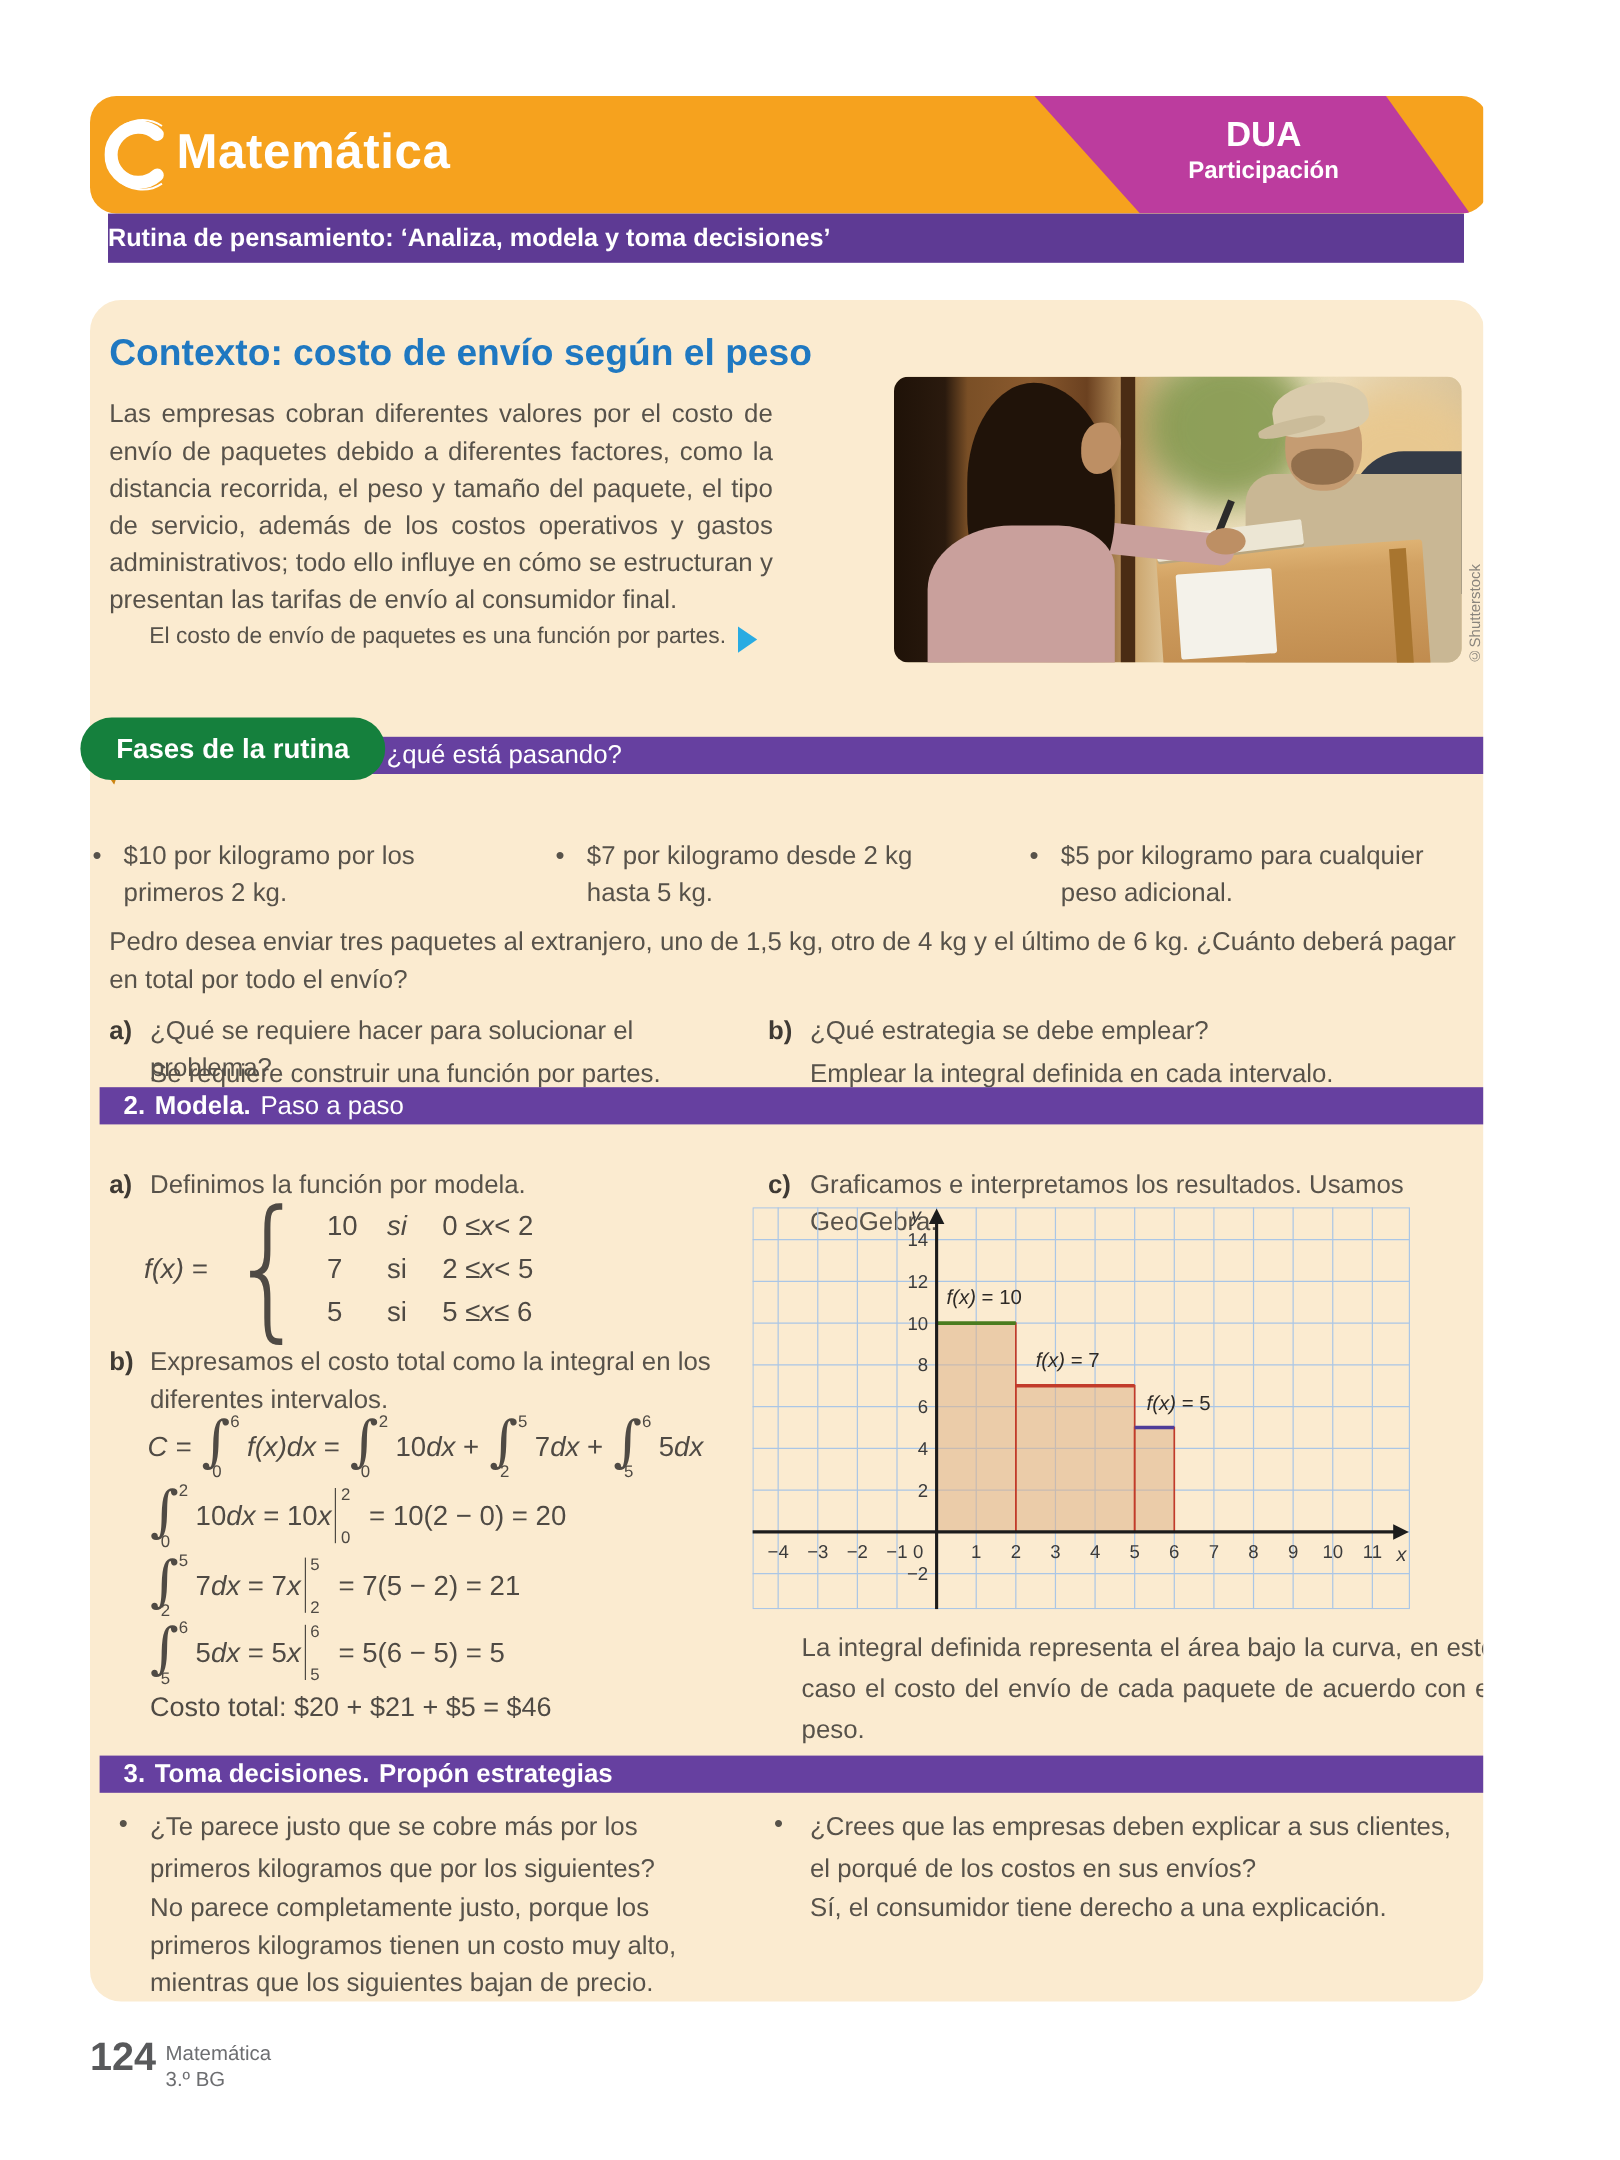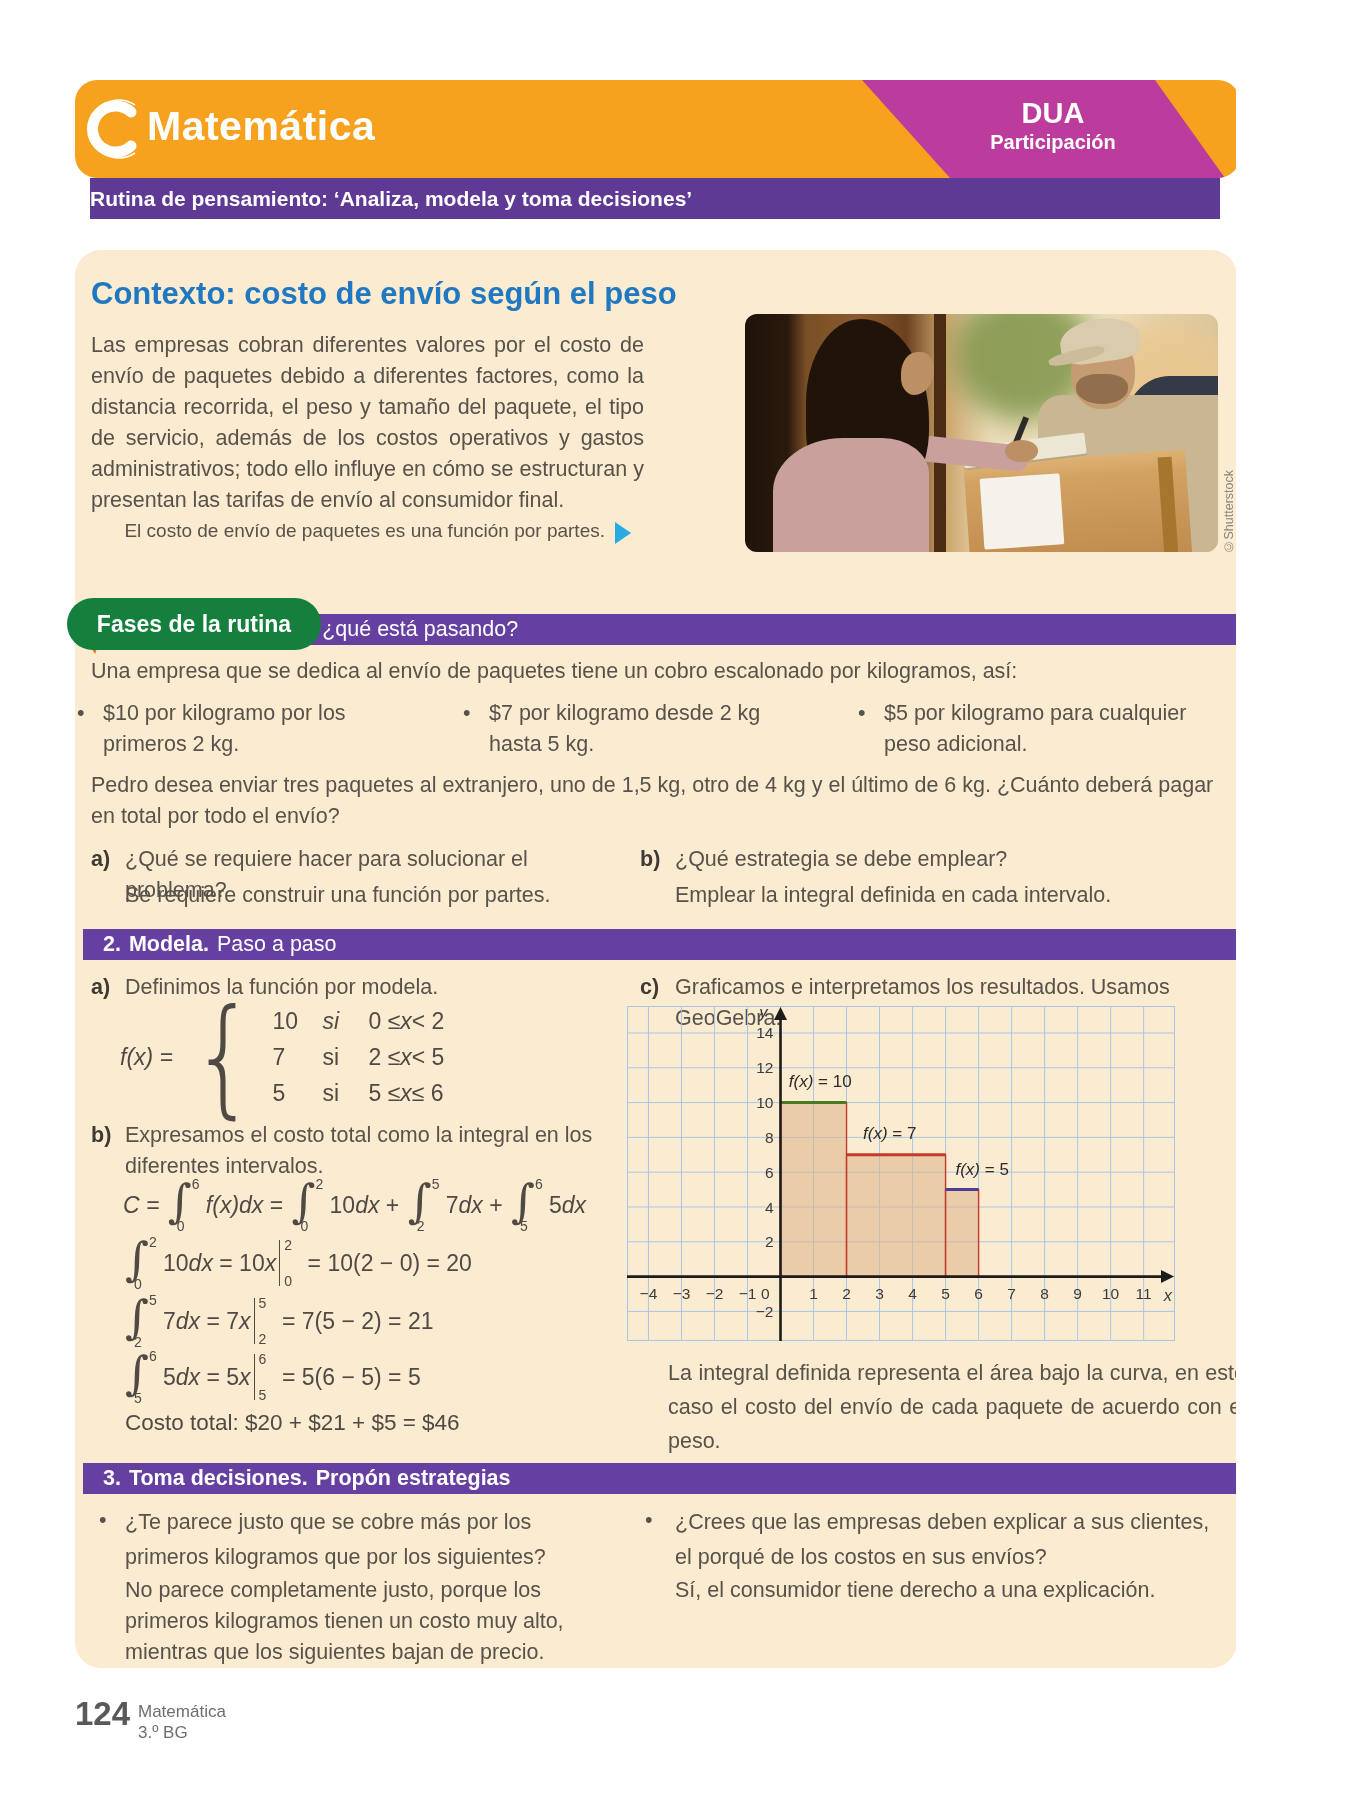--- a/index.html
+++ b/index.html
@@ -51,21 +51,21 @@
   .p-arm{left:26%;top:52%;width:34%;height:11%;background:#c9a09c;border-radius:12px;transform:rotate(6deg);}
   .p-hand{left:55%;top:53%;width:7%;height:9%;background:#bd8f64;border-radius:50%;}
   .p-pen{left:57.5%;top:43%;width:1.2%;height:14%;background:#2b2b2b;transform:rotate(22deg);}
 
   
   .fases{position:absolute;left:-8px;top:348px;width:254px;height:52px;background:#15803d;border-radius:26px;
          color:#fff;font-weight:bold;font-size:23px;text-align:center;line-height:52px;z-index:3;}
   .fold{position:absolute;left:2px;top:378px;width:26px;height:26px;background:#CB8411;clip-path:polygon(0 0,100% 0,70% 100%);z-index:2;}
   .sbar{position:absolute;left:8px;width:1158px;height:31px;background:#6640A0;color:#ffffff;font-size:21.5px;line-height:31px;padding-left:20px;box-sizing:border-box;z-index:1;}
   .sbar b{margin-right:8px;}
-  .bar1{top:364px;} .bar2{top:679px;} .bar3{top:1213px;font-weight:bold;}
+  .bar1{top:364px;} .bar2{top:656px;} .bar3{top:1213px;font-weight:bold;}
 
   
   .txt{color:#57524A;font-size:21.5px;line-height:31px;}
   .s1-intro{position:absolute;left:16px;top:406px;width:1130px;}
   .bcol{position:absolute;top:448px;}
   .bc1{left:28px;width:265px;} .bc2{left:414px;width:300px;} .bc3{left:809px;width:330px;}
   .dot{position:absolute;left:-26px;top:0;}
   .s1-problem{position:absolute;left:16px;top:520px;width:1130px;}
   .qlabel{font-weight:bold;color:#3f3a34;}
   .qa-a-l{position:absolute;left:16px;top:594px;} .qa-a{position:absolute;left:50px;top:594px;width:500px;}
@@ -165,21 +165,20 @@
       <div class="p-sweater"></div>
     </div>
     <div class="credit">©Shutterstock</div>
 
     <div class="fases">Fases de la rutina</div>
     <div class="fold"></div>
 
     <div class="sbar bar1">
       <b>1.</b><b>Analiza.</b><span>Problema: ¿qué está pasando?</span>
     </div>
-    <div class="s1-intro txt">Una empresa que se dedica al envío de paquetes tiene un cobro escalonado por kilogramos, así:</div>
 
     <div class="bcol bc1 txt">
       <span class="dot">•</span>
       <span>$10 por kilogramo por los primeros 2 kg.</span>
     </div>
     <div class="bcol bc2 txt">
       <span class="dot">•</span>
       <span>$7 por kilogramo desde 2 kg hasta 5 kg.</span>
     </div>
     <div class="bcol bc3 txt">

